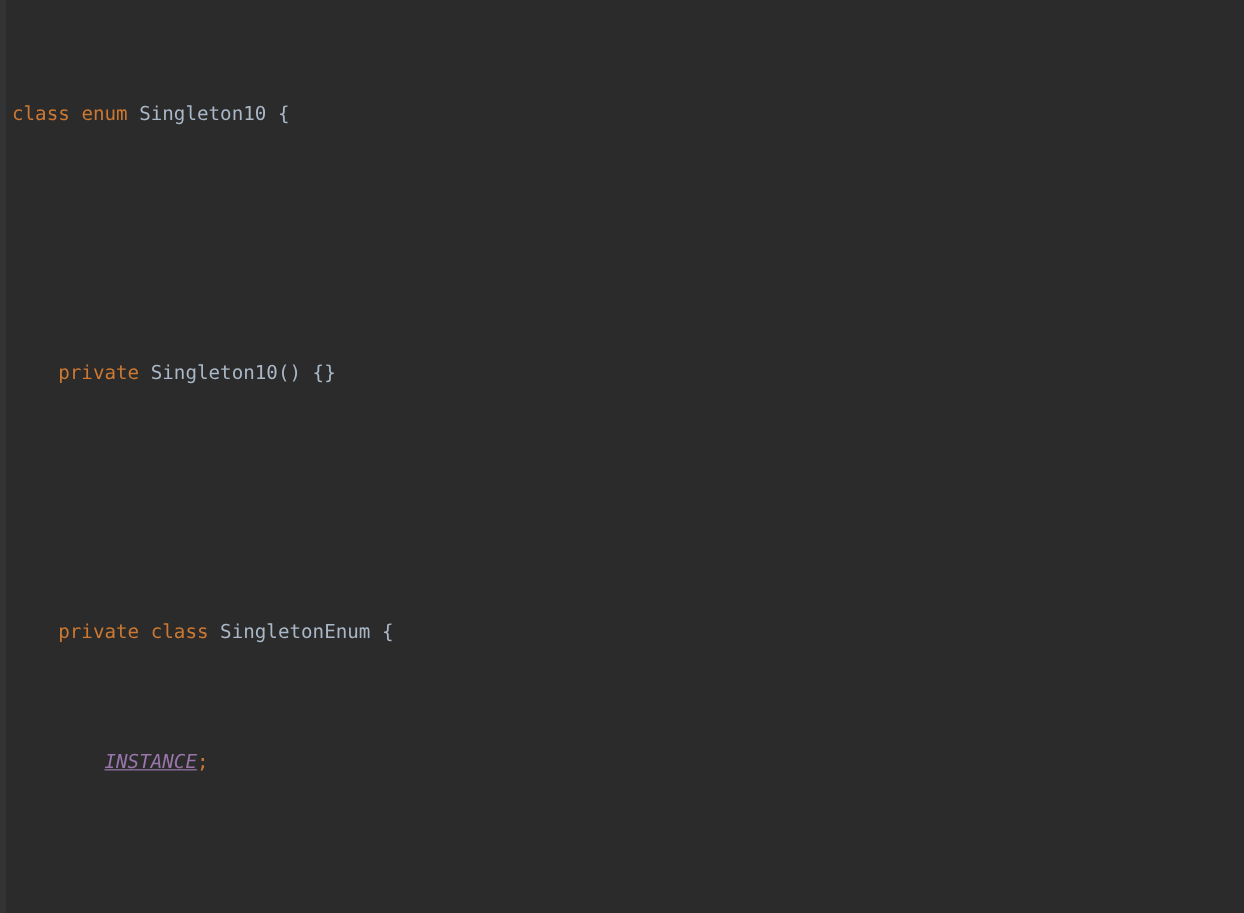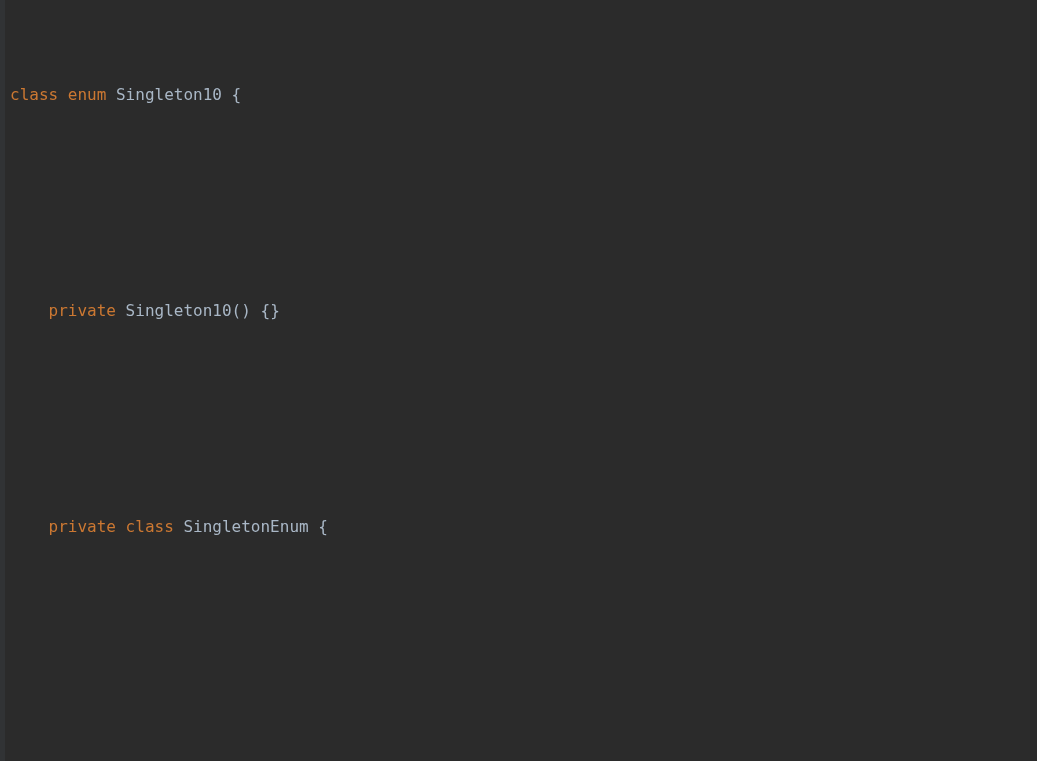--- a/index.html
+++ b/index.html
@@ -53,20 +53,21 @@
     <div class="line"><span class="k">class</span> <span class="k">enum</span> <span class="type">Singleton10</span> <span class="punct">{</span></div>
     
     <div class="line"> </div>
     
     <div class="line">    <span class="k">private</span> <span class="type">Singleton10</span><span class="punct">(</span><span class="punct">)</span> <span class="punct">{</span><span class="punct">}</span></div>
     
     <div class="line"> </div>
     
     <div class="line">    <span class="k">private</span> <span class="k">class</span> <span class="type">SingletonEnum</span> <span class="punct">{</span></div>
     
+    <div class="line">        <span class="static-field-u">INSTANCE</span><span class="semi">;</span></div>
     
     <div class="line"> </div>
     
     
     
     
     
     
     
     

